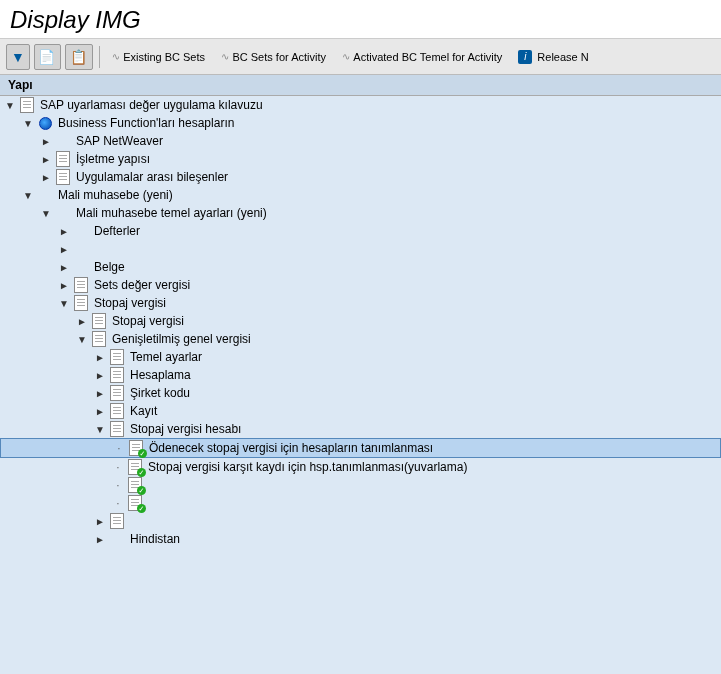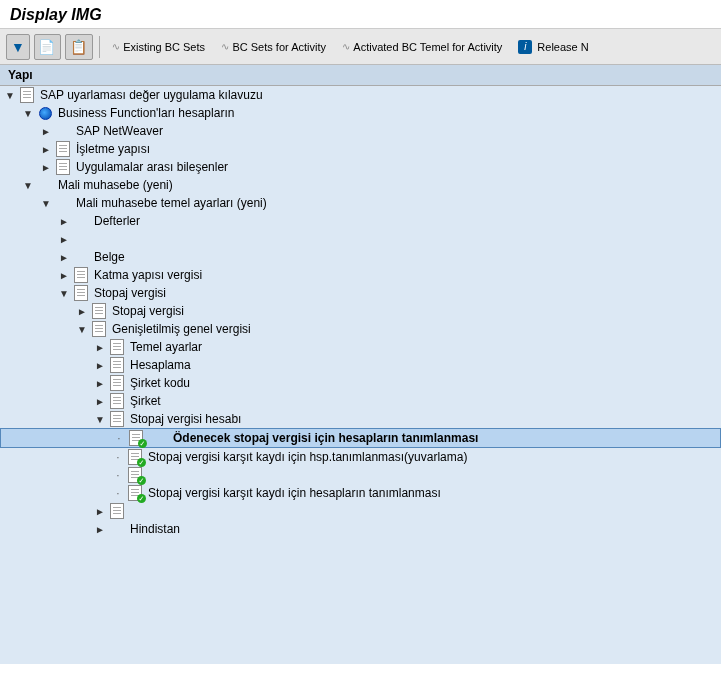--- a/index.html
+++ b/index.html
@@ -11,23 +11,23 @@
       height: 674px;
       overflow: hidden;
     }
     
     #title-bar {
       background: #fff;
       padding: 6px 10px 4px 10px;
       border-bottom: 1px solid #ccc;
     }
     #title-bar h1 {
-      font-size: 16px;
+      font-size: 24px;
       font-style: italic;
-      font-weight: bold;
+      font-weight: normal;
       color: #000;
     }
     
     #toolbar {
       background: #e8e8e8;
       border-bottom: 1px solid #bbb;
       padding: 4px 6px;
       display: flex;
       align-items: center;
       gap: 4px;
@@ -247,21 +247,21 @@
       <span class="toggle-icon">►</span>
       <span class="node-icon"></span>
       <span class="node-label">Belge</span>
     </div>
     <div class="tree-node">
       <span class="indent" style="width: 58px;"></span>
       <span class="toggle-icon">►</span>
       <span class="node-icon">
         <span class="icon-doc"></span>
       </span>
-      <span class="node-label">Katma yapısı vergisi</span>
+      <span class="node-label">Sets değer vergisi</span>
     </div>
     <div class="tree-node">
       <span class="indent" style="width: 58px;"></span>
       <span class="toggle-icon">▼</span>
       <span class="node-icon">
         <span class="icon-doc"></span>
       </span>
       <span class="node-label">Stopaj vergisi</span>
     </div>
     <div class="tree-node">
@@ -303,38 +303,38 @@
         <span class="icon-doc"></span>
       </span>
       <span class="node-label">Şirket kodu</span>
     </div>
     <div class="tree-node">
       <span class="indent" style="width: 94px;"></span>
       <span class="toggle-icon">►</span>
       <span class="node-icon">
         <span class="icon-doc"></span>
       </span>
-      <span class="node-label">Şirket</span>
+      <span class="node-label">Kayıt</span>
     </div>
     <div class="tree-node">
       <span class="indent" style="width: 94px;"></span>
       <span class="toggle-icon">▼</span>
       <span class="node-icon">
         <span class="icon-doc"></span>
       </span>
       <span class="node-label">Stopaj vergisi hesabı</span>
     </div>
     <div class="tree-node highlighted">
       <span class="indent" style="width: 112px;"></span>
       <span class="toggle-icon" style="color: rgb(85, 85, 85);">·</span>
       <span class="node-icon" style="position: relative;">
         <span class="icon-doc" style="display:inline-block;"></span>
         <span style="position:absolute;bottom:-2px;right:-2px;width:9px;height:9px;background:#22aa22;border-radius:50%;display:inline-flex;align-items:center;justify-content:center;font-size:7px;color:#fff;">✓</span>
       </span>
-      <span class="node-label" style="font-weight: bold; margin-left: 24px;">Ödenecek stopaj vergisi için hesapların tanımlanması</span>
+      <span class="node-label" style="font-weight: normal;">Ödenecek stopaj vergisi için hesapların tanımlanması</span>
     </div>
     <div class="tree-node">
       <span class="indent" style="width: 112px;"></span>
       <span class="toggle-icon" style="color: rgb(85, 85, 85);">·</span>
       <span class="node-icon" style="position: relative;">
         <span class="icon-doc" style="display:inline-block;"></span>
         <span style="position:absolute;bottom:-2px;right:-2px;width:9px;height:9px;background:#22aa22;border-radius:50%;display:inline-flex;align-items:center;justify-content:center;font-size:7px;color:#fff;">✓</span>
       </span>
       <span class="node-label">Stopaj vergisi karşıt kaydı için hsp.tanımlanması(yuvarlama)</span>
     </div>
@@ -346,21 +346,20 @@
         <span style="position:absolute;bottom:-2px;right:-2px;width:9px;height:9px;background:#22aa22;border-radius:50%;display:inline-flex;align-items:center;justify-content:center;font-size:7px;color:#fff;">✓</span>
       </span>
     </div>
     <div class="tree-node">
       <span class="indent" style="width: 112px;"></span>
       <span class="toggle-icon" style="color: rgb(85, 85, 85);">·</span>
       <span class="node-icon" style="position: relative;">
         <span class="icon-doc" style="display:inline-block;"></span>
         <span style="position:absolute;bottom:-2px;right:-2px;width:9px;height:9px;background:#22aa22;border-radius:50%;display:inline-flex;align-items:center;justify-content:center;font-size:7px;color:#fff;">✓</span>
       </span>
-      <span class="node-label">Stopaj vergisi karşıt kaydı için hesapların tanımlanması</span>
     </div>
     <div class="tree-node">
       <span class="indent" style="width: 94px;"></span>
       <span class="toggle-icon">►</span>
       <span class="node-icon">
         <span class="icon-doc"></span>
       </span>
     </div>
     <div class="tree-node">
       <span class="indent" style="width: 94px;"></span>

